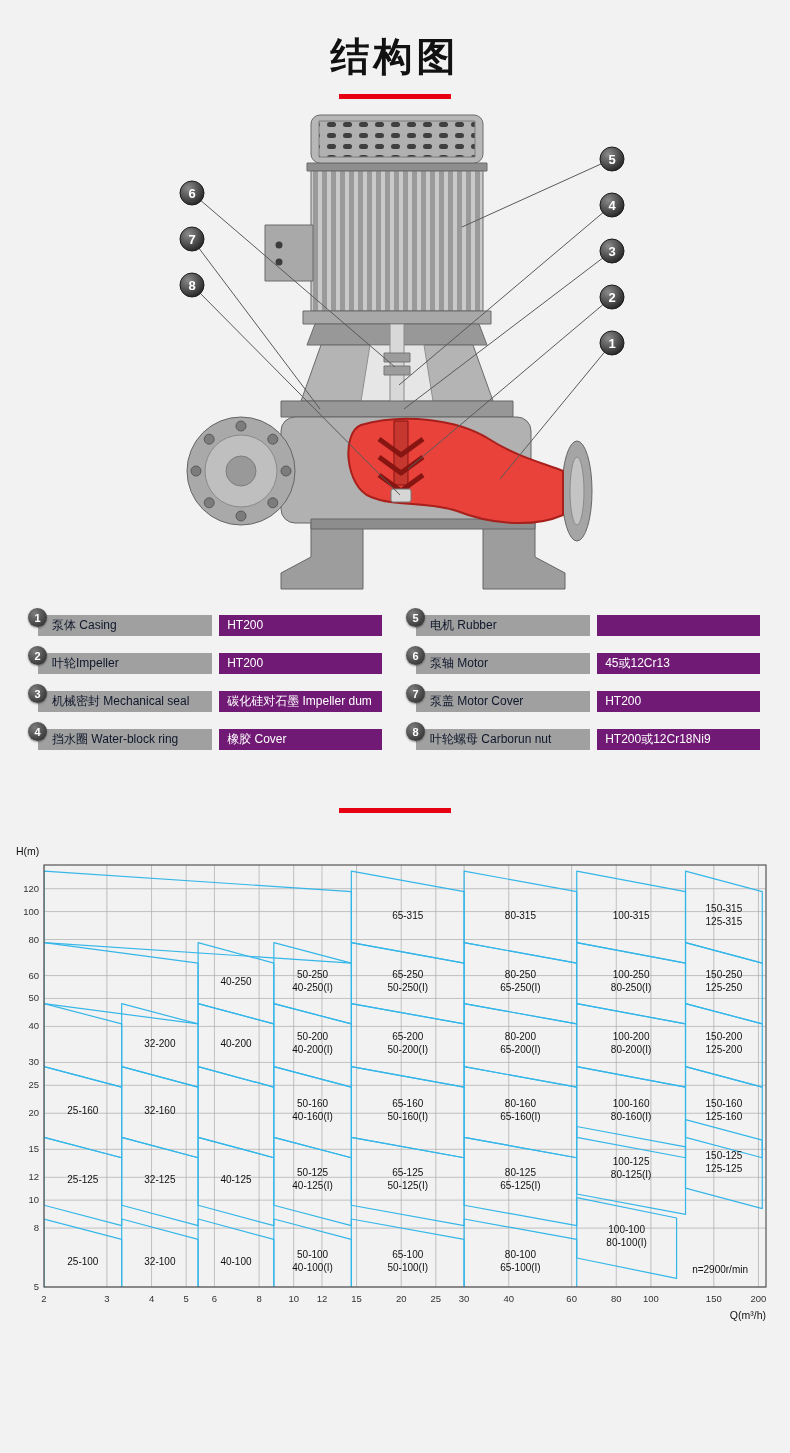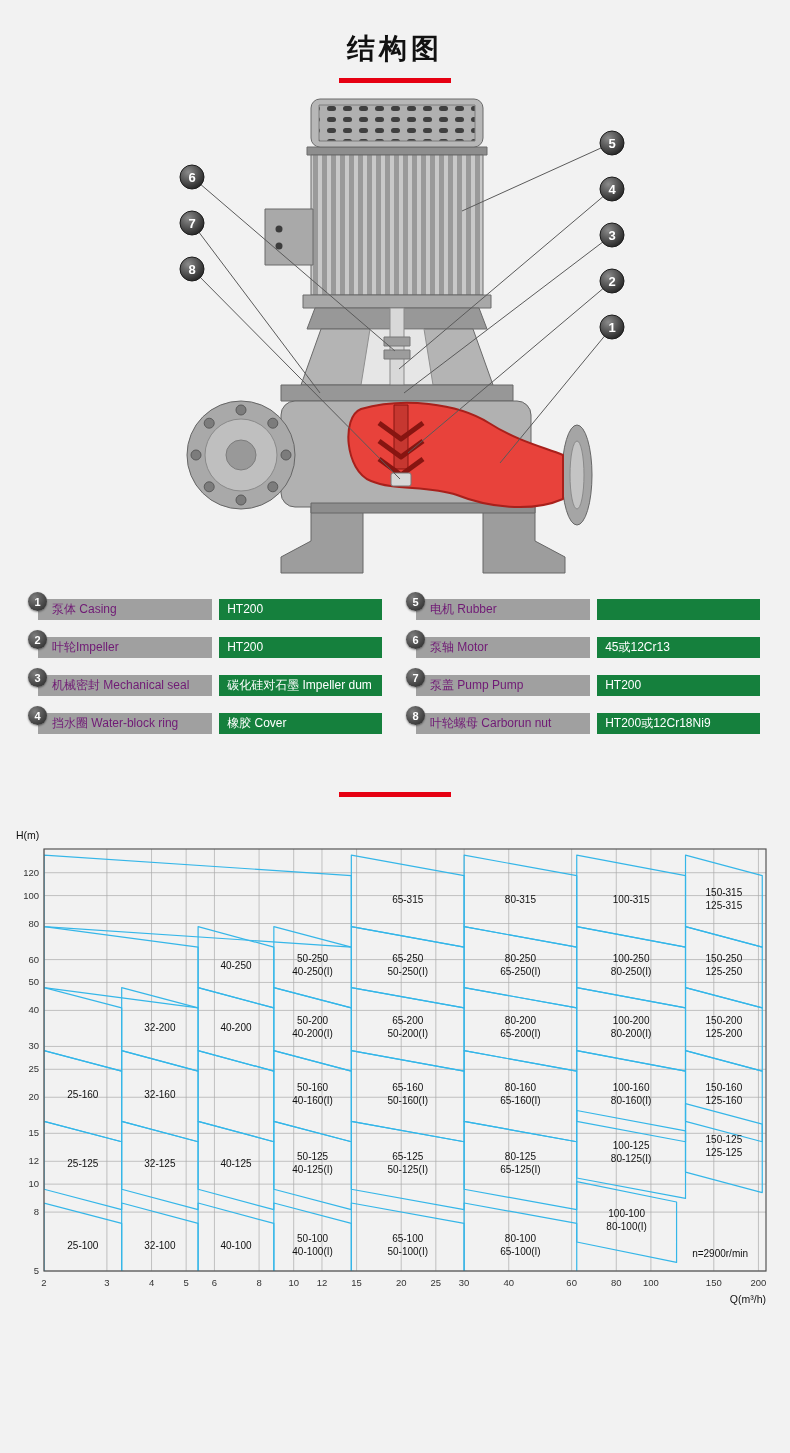--- a/index.html
+++ b/index.html
@@ -3,43 +3,43 @@
 <meta charset="utf-8">
 <style>
   html,body{margin:0;padding:0;}
   body{
     width:790px;height:1453px;overflow:hidden;
     background:#f2f2f2;
     font-family:"Liberation Sans","DejaVu Sans",sans-serif;
     color:#141414;
   }
   .sec-title{
-    text-align:center;font-size:28px;font-weight:bold;
+    text-align:center;font-size:39px;font-weight:bold;
     letter-spacing:4px;margin:0;color:#111;
   }
   .sec1 .sec-title{padding-top:30px;}
   .underline{width:112px;height:5px;margin:10px auto 0;background:#e60012;}
   #pump-svg{display:block;margin:0 auto;}
   
   .parts{display:flex;gap:26px;padding:0 30px;margin-top:16px;}
   .pcol{flex:1;display:flex;flex-direction:column;gap:17px;}
   .prow{position:relative;display:flex;height:21px;margin-left:8px;}
   .pnum{
     position:absolute;left:-10px;top:-7px;width:19px;height:19px;border-radius:50%;
     background:radial-gradient(circle at 35% 30%,#7d7d7d,#222);
     color:#fff;font-size:11px;font-weight:bold;
     display:flex;align-items:center;justify-content:center;
     box-shadow:0 1px 2px rgba(0,0,0,.45);z-index:2;
   }
   .pname{
-    flex:1.05;background:#a0a0a0;color:#701a75;font-size:12px;line-height:21px;
+    flex:1.05;background:#a0a0a0;color:#0f172a;font-size:12px;line-height:21px;
     padding:0 6px 0 14px;white-space:nowrap;overflow:hidden;
   }
   .pmat{
-    flex:1;background:#15803d;color:#fff;font-size:12px;line-height:21px;
+    flex:1;background:#701a75;color:#fff;font-size:12px;line-height:21px;
     padding:0 8px;white-space:nowrap;overflow:hidden;margin-left:7px;
   }
   .sec2{margin-top:58px;}
   #chart{display:block;margin:28px auto 0;}
   #chart text{font-family:"Liberation Sans","DejaVu Sans",sans-serif;}
   #chart .tick{font-size:9.5px;fill:#333;}
   #chart .rlabel{font-size:10px;fill:#111;}
   #chart .atitle{font-size:10.5px;fill:#111;}
   #pump-svg .callout circle{fill:url(#ball);stroke:#1c1c1c;stroke-width:1;}
   #pump-svg .callout text{fill:#fff;font-size:13px;font-weight:bold;text-anchor:middle;}
@@ -182,21 +182,21 @@
         <span class="pname">电机 Rubber</span>
         <span class="pmat"></span>
       </div>
       <div class="prow">
         <span class="pnum">6</span>
         <span class="pname">泵轴 Motor</span>
         <span class="pmat">45或12Cr13</span>
       </div>
       <div class="prow">
         <span class="pnum">7</span>
-        <span class="pname">泵盖 Pump Pump</span>
+        <span class="pname">泵盖 Motor Cover</span>
         <span class="pmat">HT200</span>
       </div>
       <div class="prow">
         <span class="pnum">8</span>
         <span class="pname">叶轮螺母 Carborun nut</span>
         <span class="pmat">HT200或12Cr18Ni9</span>
       </div>
     </div>
   </div>
 </div>

